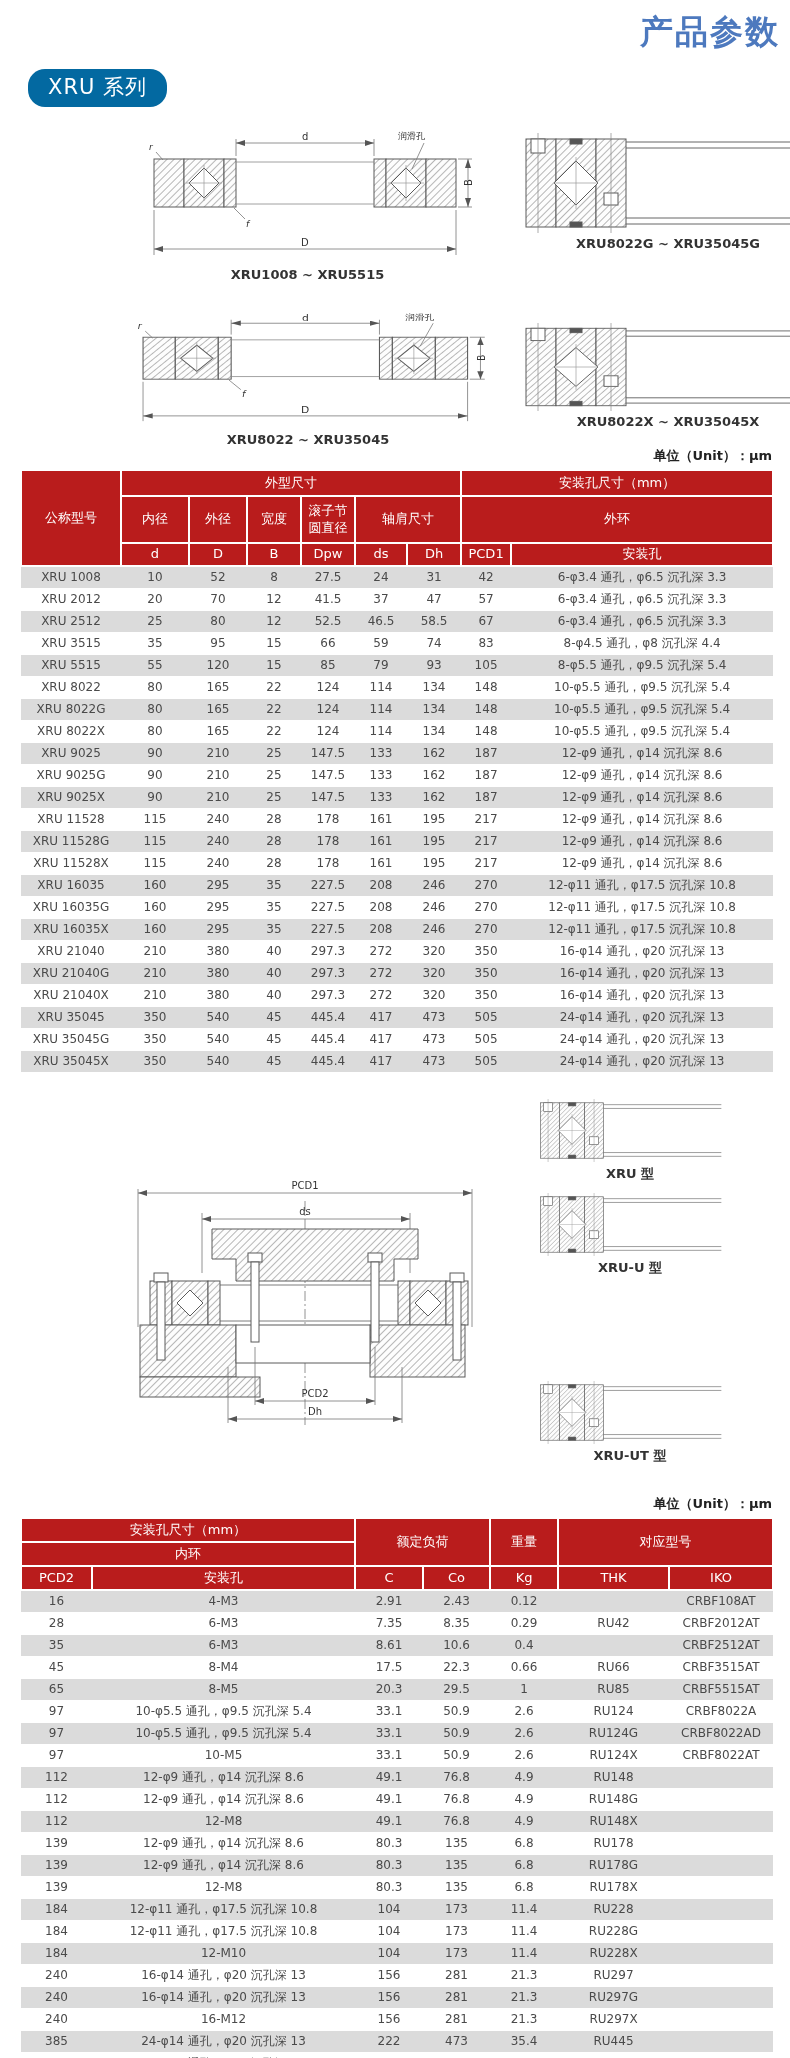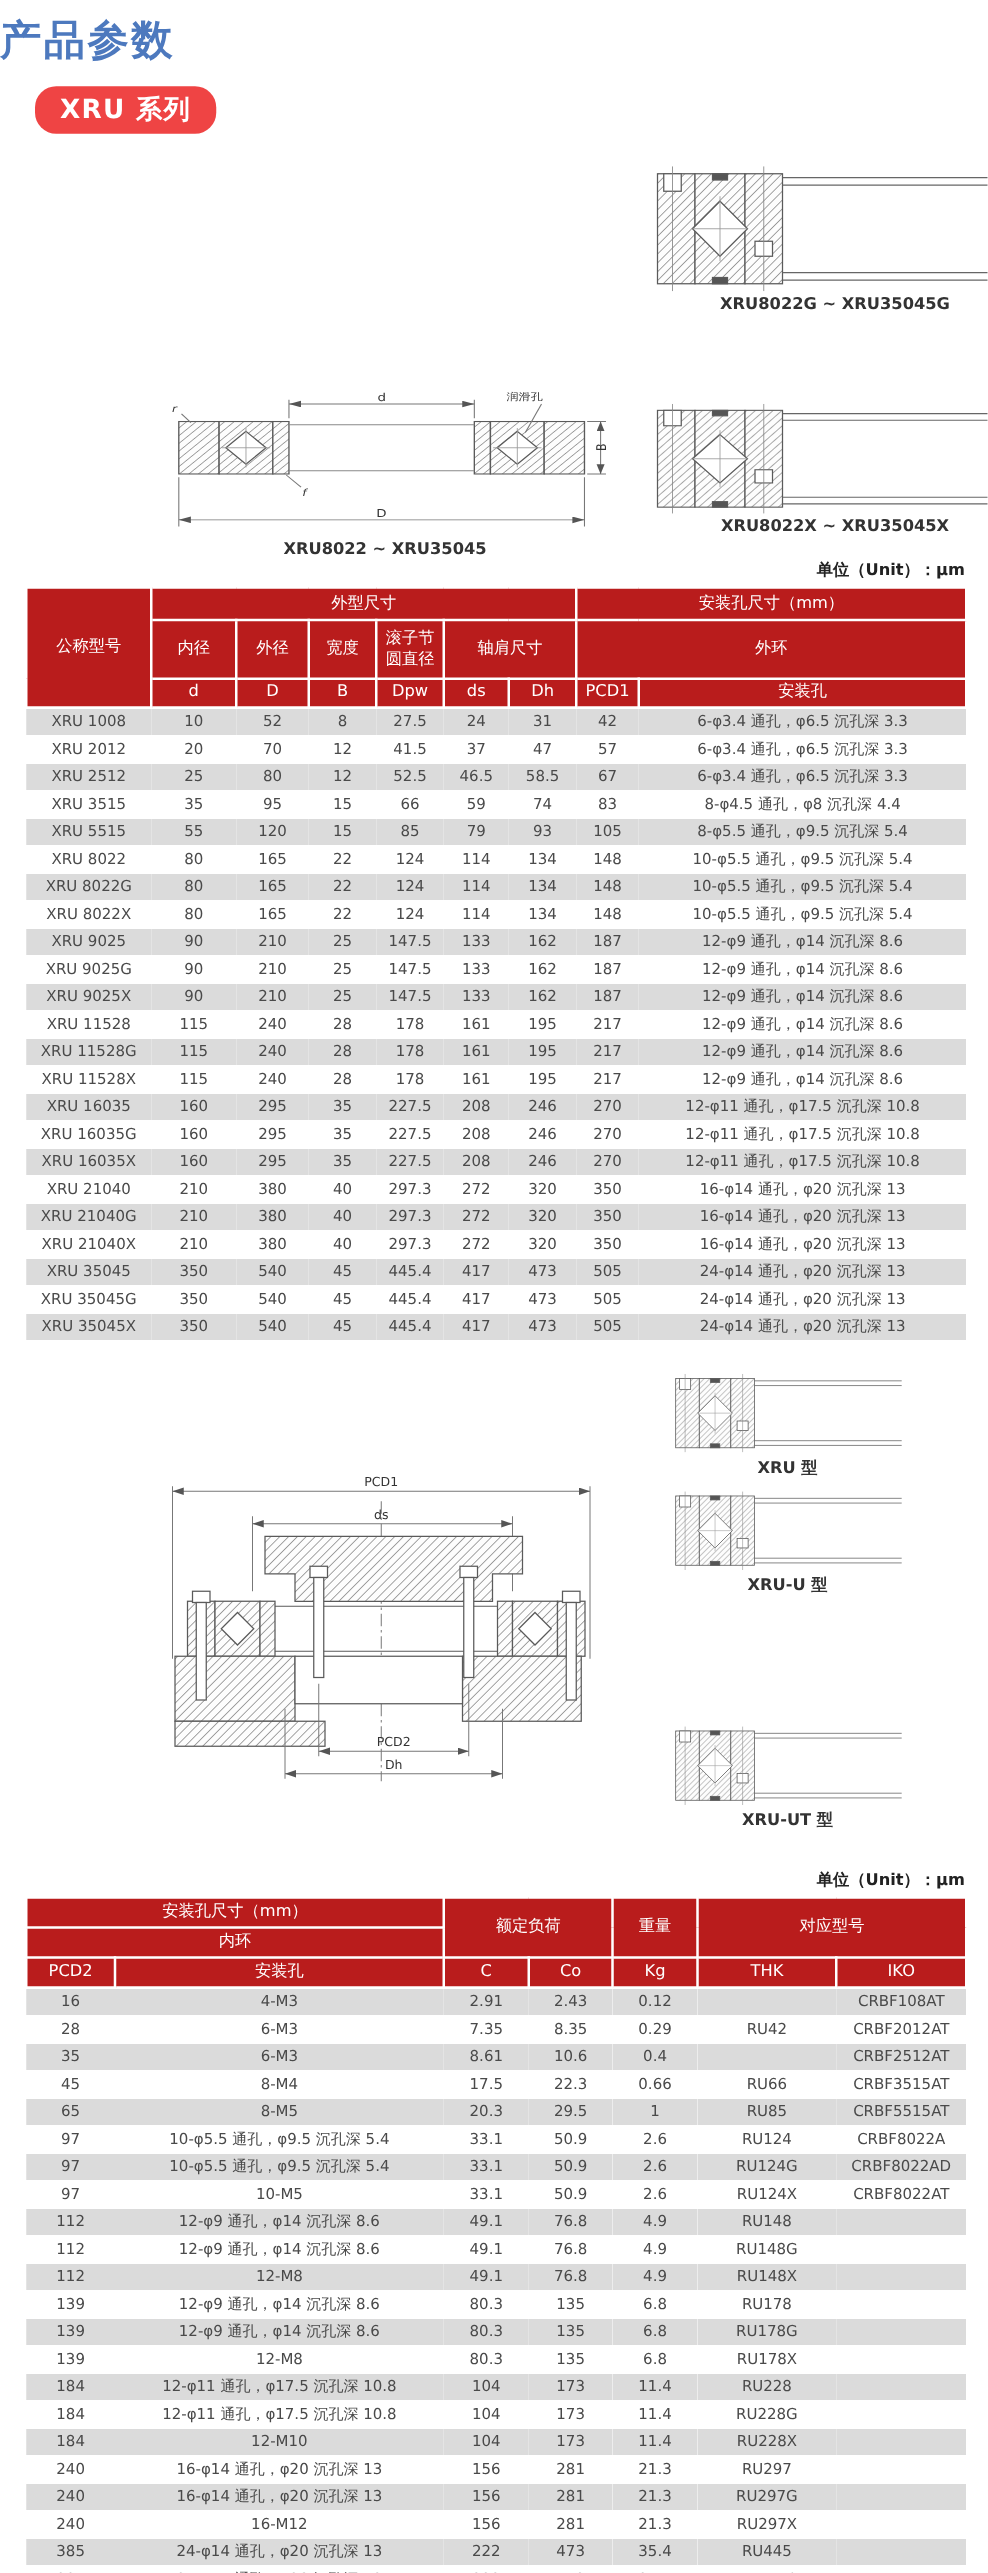--- a/index.html
+++ b/index.html
@@ -1,22 +1,22 @@
 <!DOCTYPE html>
 <html><head>
 <meta charset="utf-8">
 <style>
   html,body { margin:0; padding:0; background:#fff; }
   body { width:790px; font-family:"DejaVu Sans","Liberation Sans",sans-serif; }
   .page { position:relative; width:790px; }
 
-  .title { text-align:left; color:#4d79be; font-size:33px; font-weight:700;
-           letter-spacing:2px; margin:10px 0 12px 0; }
-  .badge { display:inline-block; margin:2px 0 0 28px; background:#ef4444; color:#fff;
-           font-size:21px; font-weight:700; padding:4px 20px 6px 20px; border-radius:17px;
+  .title { text-align:right; color:#4d79be; font-size:33px; font-weight:700;
+           letter-spacing:2px; margin:10px 10px 12px 0; }
+  .badge { display:inline-block; margin:2px 0 0 28px; background:#0369a1; color:#fff;
+           font-size:21px; font-weight:400; padding:4px 20px 6px 20px; border-radius:17px;
            letter-spacing:1px; }
 
   .figs-top { position:relative; height:338px; }
   .figs-mid { position:relative; height:420px; }
   .fig { position:absolute; text-align:center; }
   .fig figcaption { font-size:13px; color:#333; font-weight:700; margin-top:3px; }
   svg { display:block; margin:0 auto; }
   svg text { font-family:"DejaVu Sans","Liberation Sans",sans-serif; fill:#333; }
 
   .unit-row { text-align:right; padding-right:18px; font-size:13px; font-weight:700;
@@ -110,20 +110,26 @@
   </defs>
 </svg>
 
 <div class="page">
 
   <h1 class="title">产品参数</h1>
   <div class="badge">XRU 系列</div>
 
   
   <div class="figs-top">
+    <figure class="fig" style="left:100px; top:6px;">
+      <svg width="335" height="135" viewBox="0 0 335 135">
+          <use href="#sym-full"></use>
+        </svg>
+      <figcaption>XRU1008 ~ XRU5515</figcaption>
+    </figure>
     <figure class="fig" style="left:478px; top:10px;">
       <svg width="300" height="100" viewBox="0 0 300 100">
           <use href="#sym-side"></use>
         </svg>
       <figcaption>XRU8022G ~ XRU35045G</figcaption>
     </figure>
     <figure class="fig" style="left:88px; top:188px;">
       <svg width="360" height="118" viewBox="0 0 335 135" preserveAspectRatio="none">
           <use href="#sym-full"></use>
         </svg>

